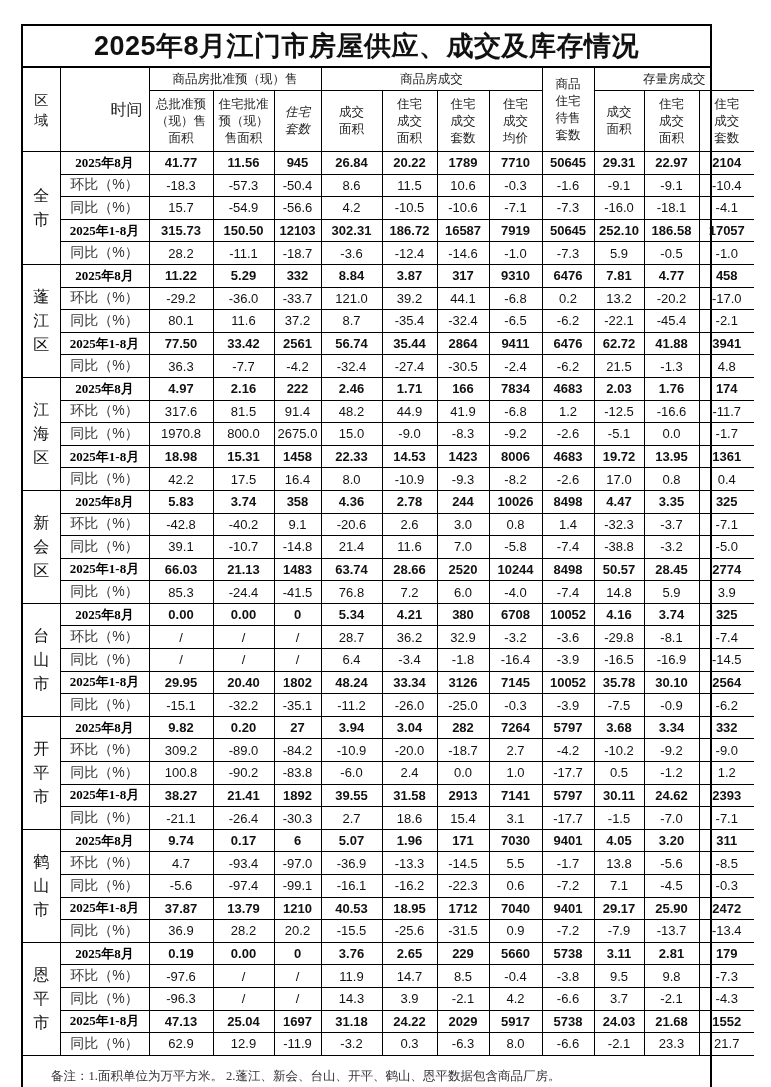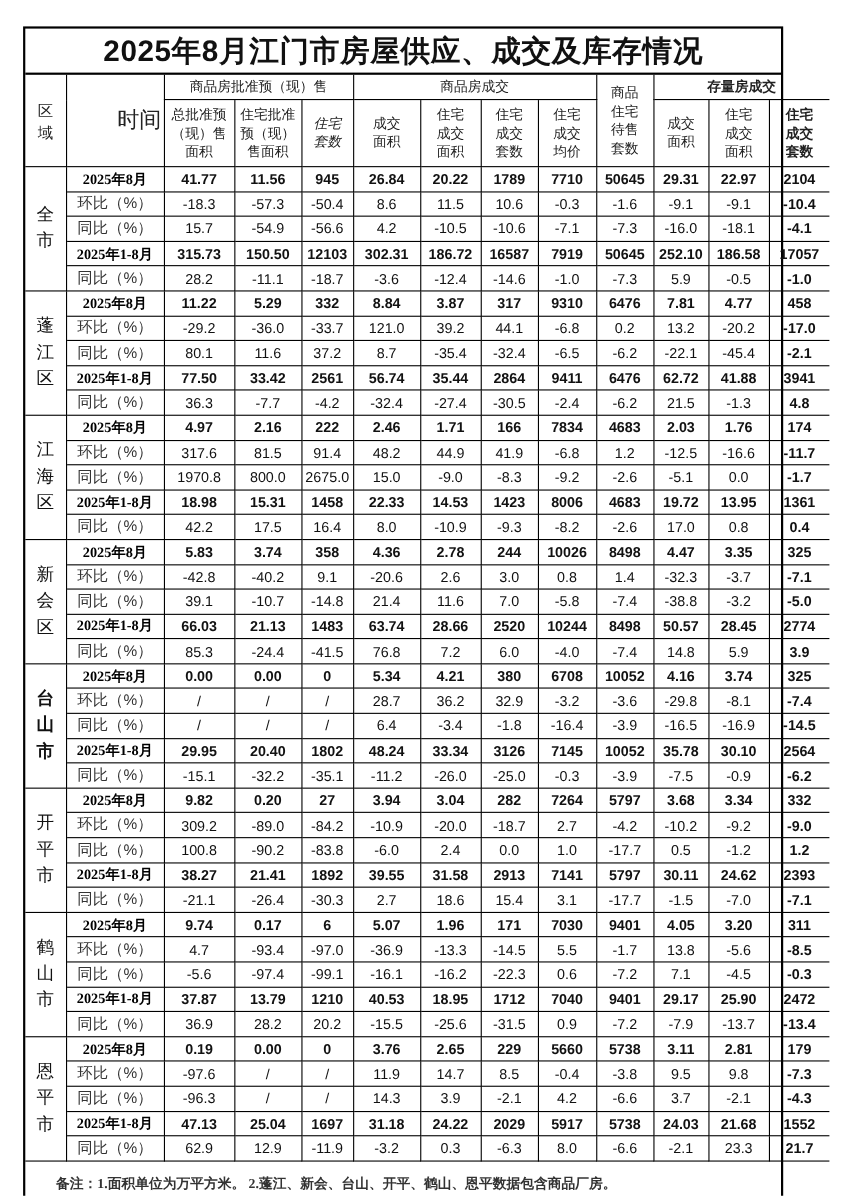--- a/index.html
+++ b/index.html
@@ -13,21 +13,21 @@
   th.sub { height:60px; }
   tbody td { height:21.6px; font-size:13px; }
   tr.bold td.v { font-weight:bold; }
   td.time { font-size:14px; color:#333; }
   tr.bold td.time { font-family:"Liberation Serif","DejaVu Serif",serif; font-weight:bold; color:#000; font-size:13px; }
   td.region { font-size:16px; line-height:24px; color:#111; }
   td.region span { display:block; }
   .note { height:40px; line-height:40px; font-size:12.5px; padding-left:6px; font-family:"Liberation Serif","DejaVu Serif",serif; color:#333; border-top:0; }
   table tr:first-child th { border-top:0; }
   table td:first-child, table th:first-child { border-left:0; }
-  table td:last-child, table th:last-child { border-right:0;font-weight:bold; }
+  table td:last-child, table th:last-child { border-right:0; }
 </style>
 </head>
 <body>
 
 <div class="sheet">
   <div class="title">2025年8月江门市房屋供应、成交及库存情况</div>
   <table>
     <colgroup>
       <col style="width:37px">
         <col style="width:89px">
@@ -41,21 +41,21 @@
       <col style="width:52px">
       <col style="width:50px">
         <col style="width:55px">
         <col style="width:55px">
     </colgroup>
     <thead>
       <tr>
         <th rowspan="2">
             <span style="display:block;width:14px;margin:0 auto;line-height:20px;font-size:14px;">区域</span>
           </th>
-        <th rowspan="2" style="font-size:20px;padding-left:44px;">时间</th>
+        <th rowspan="2" style="font-size:16px;padding-left:44px;">时间</th>
         <th colspan="3" class="grp">商品房批准预（现）售</th>
         <th colspan="4" class="grp">商品房成交</th>
         <th rowspan="2">
             <span style="display:block;width:28px;margin:0 auto;line-height:17px;">商品住宅待售套数</span>
           </th>
         <th colspan="3" class="grp">存量房成交</th>
       </tr>
       <tr>
         <th class="sub">
             <span style="display:block;width:50px;margin:0 auto;">总批准预（现）售面积</span>
@@ -377,21 +377,21 @@
           <td class="v">7.2</td>
           <td class="v">6.0</td>
           <td class="v">-4.0</td>
           <td class="v">-7.4</td>
           <td class="v">14.8</td>
           <td class="v">5.9</td>
           <td class="v">3.9</td>
         </tr>
         <tr class="bold">
           <td rowspan="5" class="region">
-            <span style="width: 16px; margin: 0px auto; font-weight: bold;">台山市</span>
+            <span style="width: 16px; margin: 0px auto;">台山市</span>
           </td>
           <td class="time">2025年8月</td>
           <td class="v">0.00</td>
           <td class="v">0.00</td>
           <td class="v">0</td>
           <td class="v">5.34</td>
           <td class="v">4.21</td>
           <td class="v">380</td>
           <td class="v">6708</td>
           <td class="v">10052</td>

